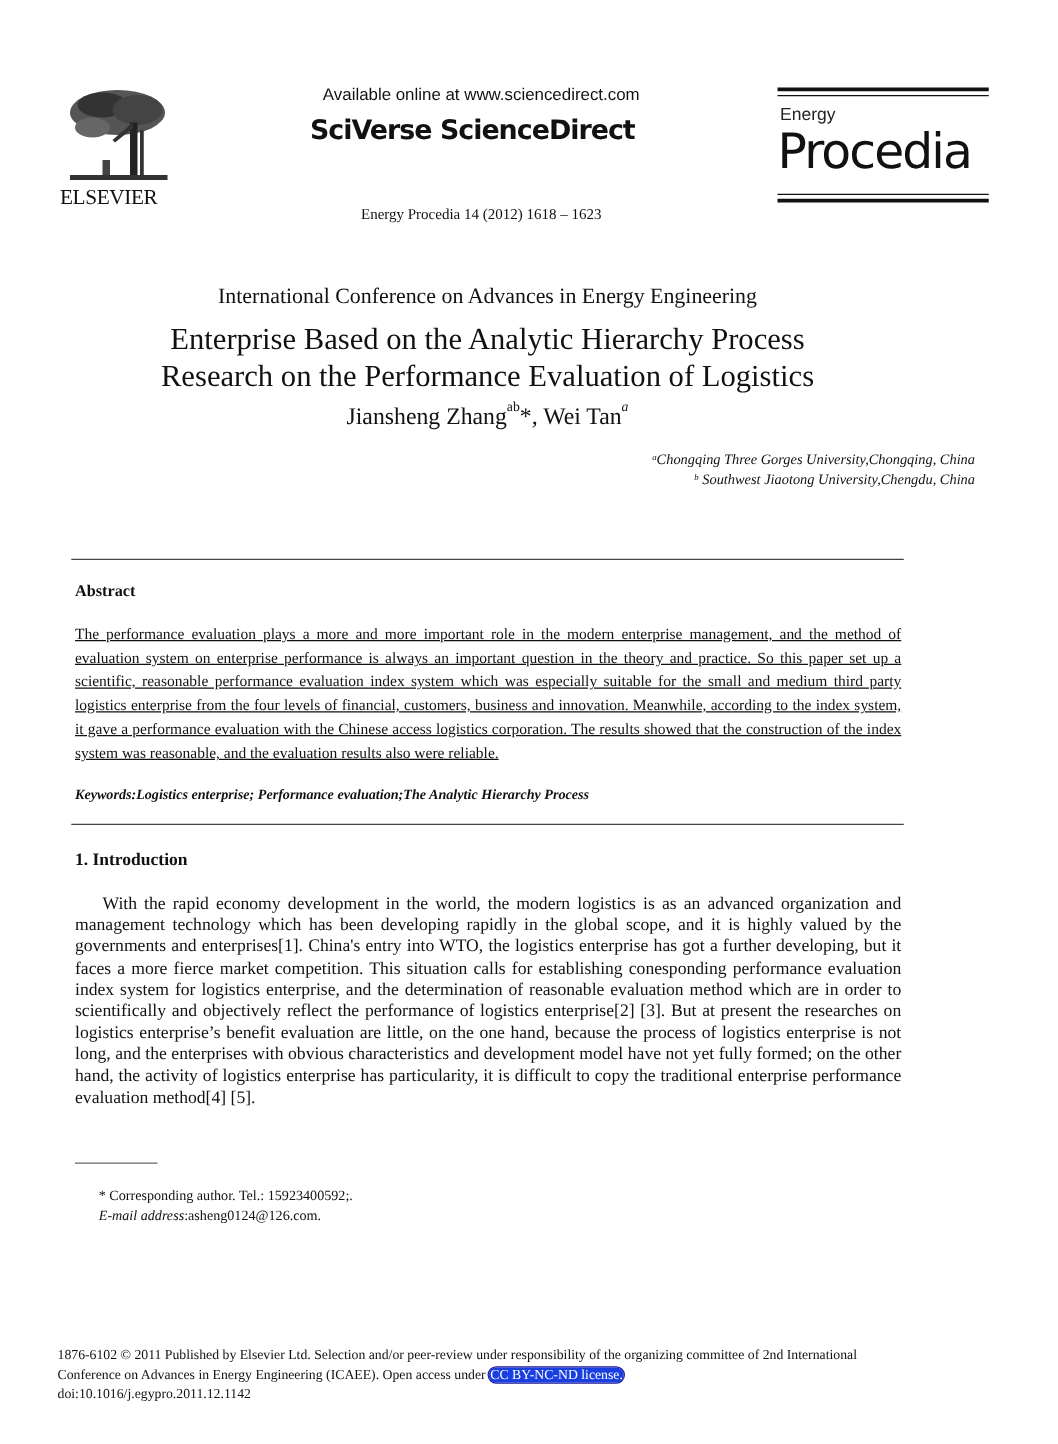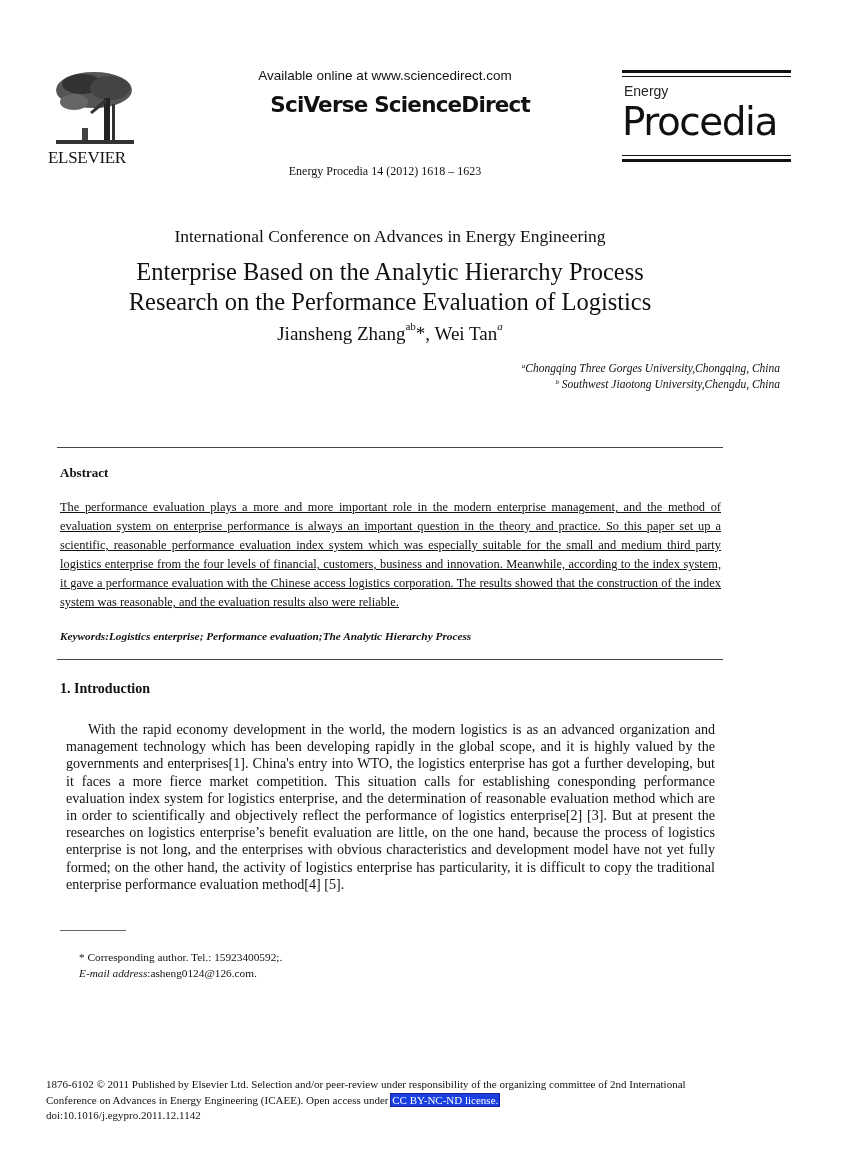--- a/index.html
+++ b/index.html
@@ -5,21 +5,21 @@
     html, body { margin: 0; padding: 0; background: #ffffff; }
     body { width: 846px; height: 1155px; position: relative; overflow: hidden; color: #111; font-family: "Liberation Serif", serif; }
     .abs { position: absolute; }
 
     
     .elsevier-logo { left: 48px; top: 68px; width: 94px; height: 100px; }
     .elsevier-tree { position: absolute; left: 4px; top: 0; width: 84px; height: 80px; }
     .elsevier-word { position: absolute; left: 0; top: 80px; width: 94px; text-align: left; font-family: Liberation Serif, serif; font-size: 17px; letter-spacing: -0.3px; color: #111; }
 
     .available { left: 240px; top: 68px; width: 290px; text-align: center; font-family: "Liberation Sans", sans-serif; font-size: 13.5px; color: #111; }
-    .sciverse { left: 240px; top: 92px; width: 290px; text-align: right; font-family: "DejaVu Sans", sans-serif; font-weight: bold; font-size: 21.5px; letter-spacing: -0.8px; color: #111; }
+    .sciverse { left: 248px; top: 92px; width: 290px; text-align: left; font-family: "DejaVu Sans", sans-serif; font-weight: bold; font-size: 21.5px; letter-spacing: -0.8px; color: #111; }
     .journal-ref { left: 240px; top: 153px; width: 290px; text-align: center; font-size: 12px; color: #111; margin-top: 11px; }
 
     .procedia-logo { left: 622px; top: 70px; width: 170px; height: 95px; }
     .procedia-logo .rule { position: absolute; left: 0; width: 169px; background: #111; }
     .procedia-energy { position: absolute; left: 2px; top: 13px; font-family: "Liberation Sans", sans-serif; font-size: 14px; color: #222; }
     .procedia-word { position: absolute; left: 0px; top: 32px; font-family: "DejaVu Sans", sans-serif; font-size: 39px; letter-spacing: -1.5px; color: #111; line-height: 1; }
 
     
     .conference { left: 0; top: 226px; width: 780px; text-align: center; font-size: 17.5px; color: #111; }
     .title { left: 0; top: 257px; width: 780px; text-align: center; font-size: 24.5px; line-height: 30px; color: #111; }
@@ -29,27 +29,27 @@
     .affil sup { font-size: 7px; vertical-align: top; }
 
     .hr { left: 57px; width: 666px; height: 1px; background: #444; }
 
     .abstract-head { left: 60px; top: 465px; font-weight: bold; font-size: 13px; }
     .abstract-body { left: 60px; top: 498px; width: 661px; font-size: 12.4px; line-height: 19px; text-align: justify; text-decoration: underline; }
     .keywords { left: 60px; top: 630px; width: 661px; font-style: italic; font-size: 11.3px; font-weight: bold; }
 
     .section-head { left: 60px; top: 681px; font-weight: bold; font-size: 14px; }
     .intro-body { left: 60px; top: 715px; width: 661px; font-size: 14.1px; line-height: 17.2px; text-align: justify; }
-    .intro-body p { margin: 6px; text-indent: 22px; }
+    .intro-body p { margin: 0; text-indent: 22px; }
 
     .fn-rule { left: 60px; top: 930px; width: 66px; height: 1px; background: #666; }
     .footnote { left: 79px; top: 950px; font-size: 11.3px; line-height: 15.5px; }
 
     .footer { left: 46px; top: 1077px; width: 760px; font-size: 11px; line-height: 15.5px; }
-    .license-link { background: #1a3fe0; color: #ffffff; outline: 1px solid #1a1aa0; padding: 0 1px; text-decoration: none; }
+    .license-link { background: #1a3fe0; color: #ffffff; outline: 1px solid #1a1aa0; padding: 0 1px; text-decoration: none; border-radius: 6px; }
   </style>
 </head>
 <body>
 
 <div class="abs elsevier-logo">
   <svg class="elsevier-tree" viewBox="0 0 84 80">
     <g fill="#222">
       <ellipse cx="42" cy="22" rx="38" ry="18" fill="#555"></ellipse>
       <ellipse cx="30" cy="16" rx="20" ry="10" fill="#333"></ellipse>
       <ellipse cx="58" cy="20" rx="20" ry="12" fill="#444"></ellipse>

